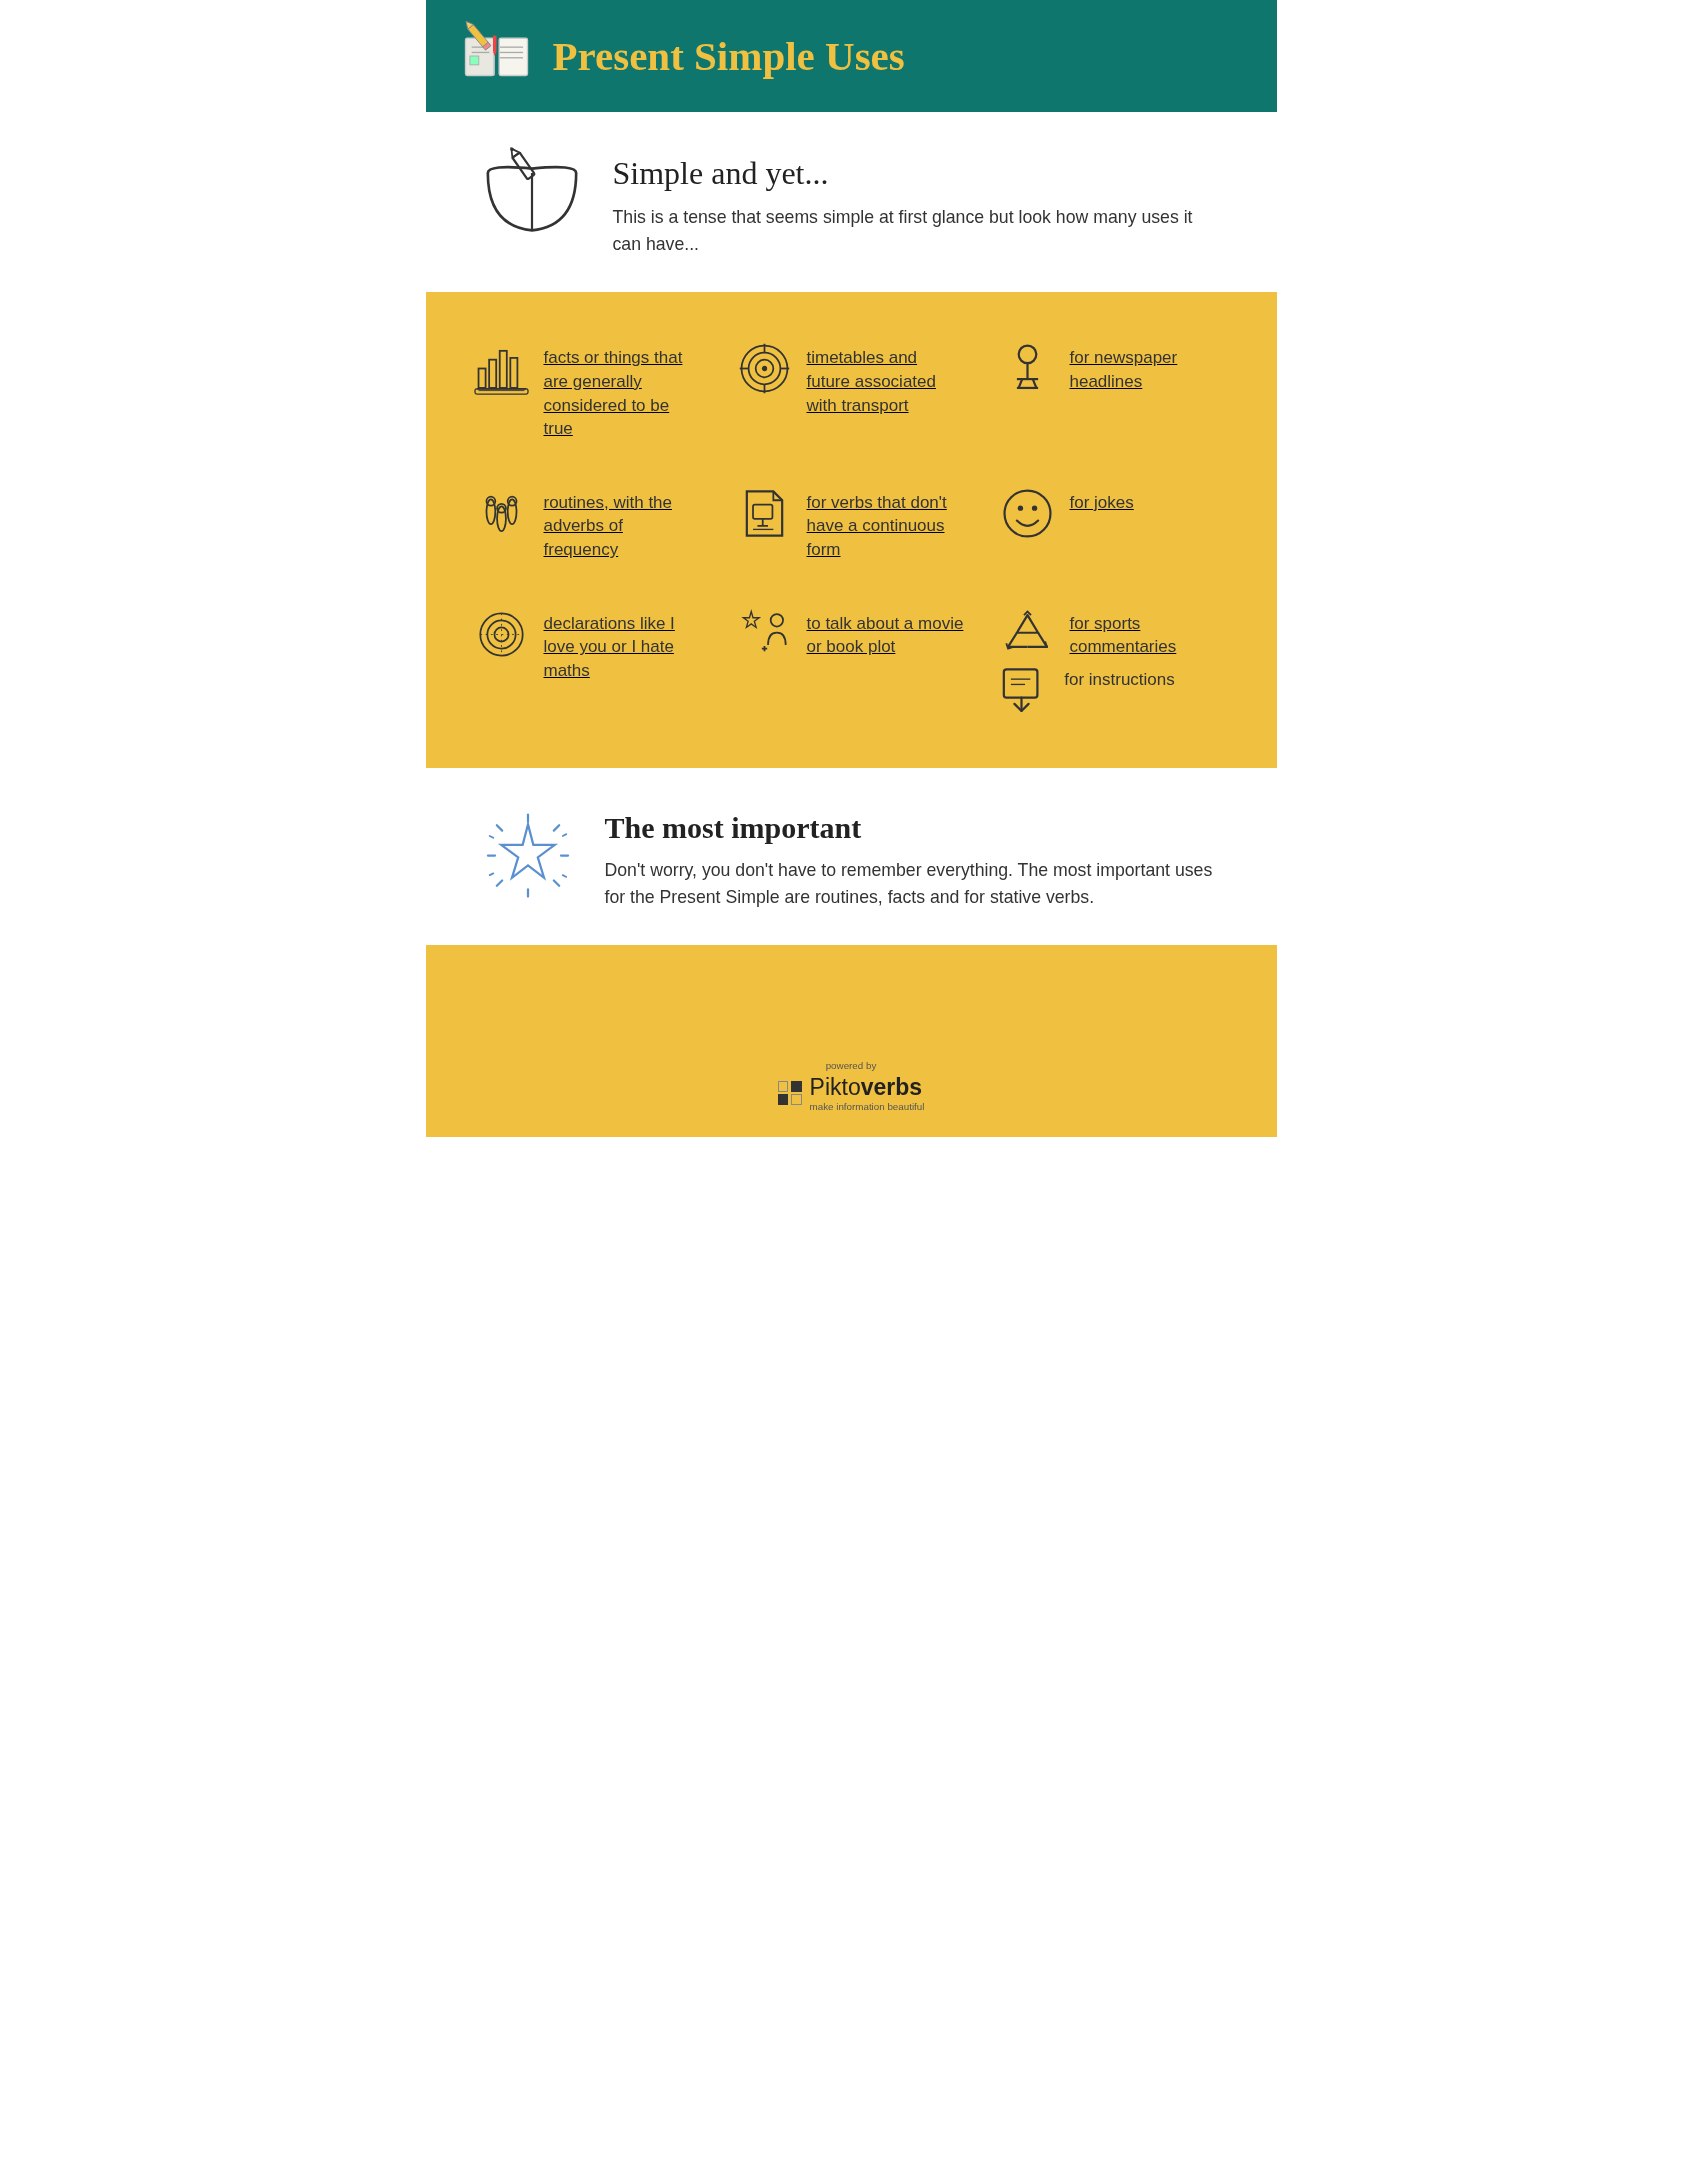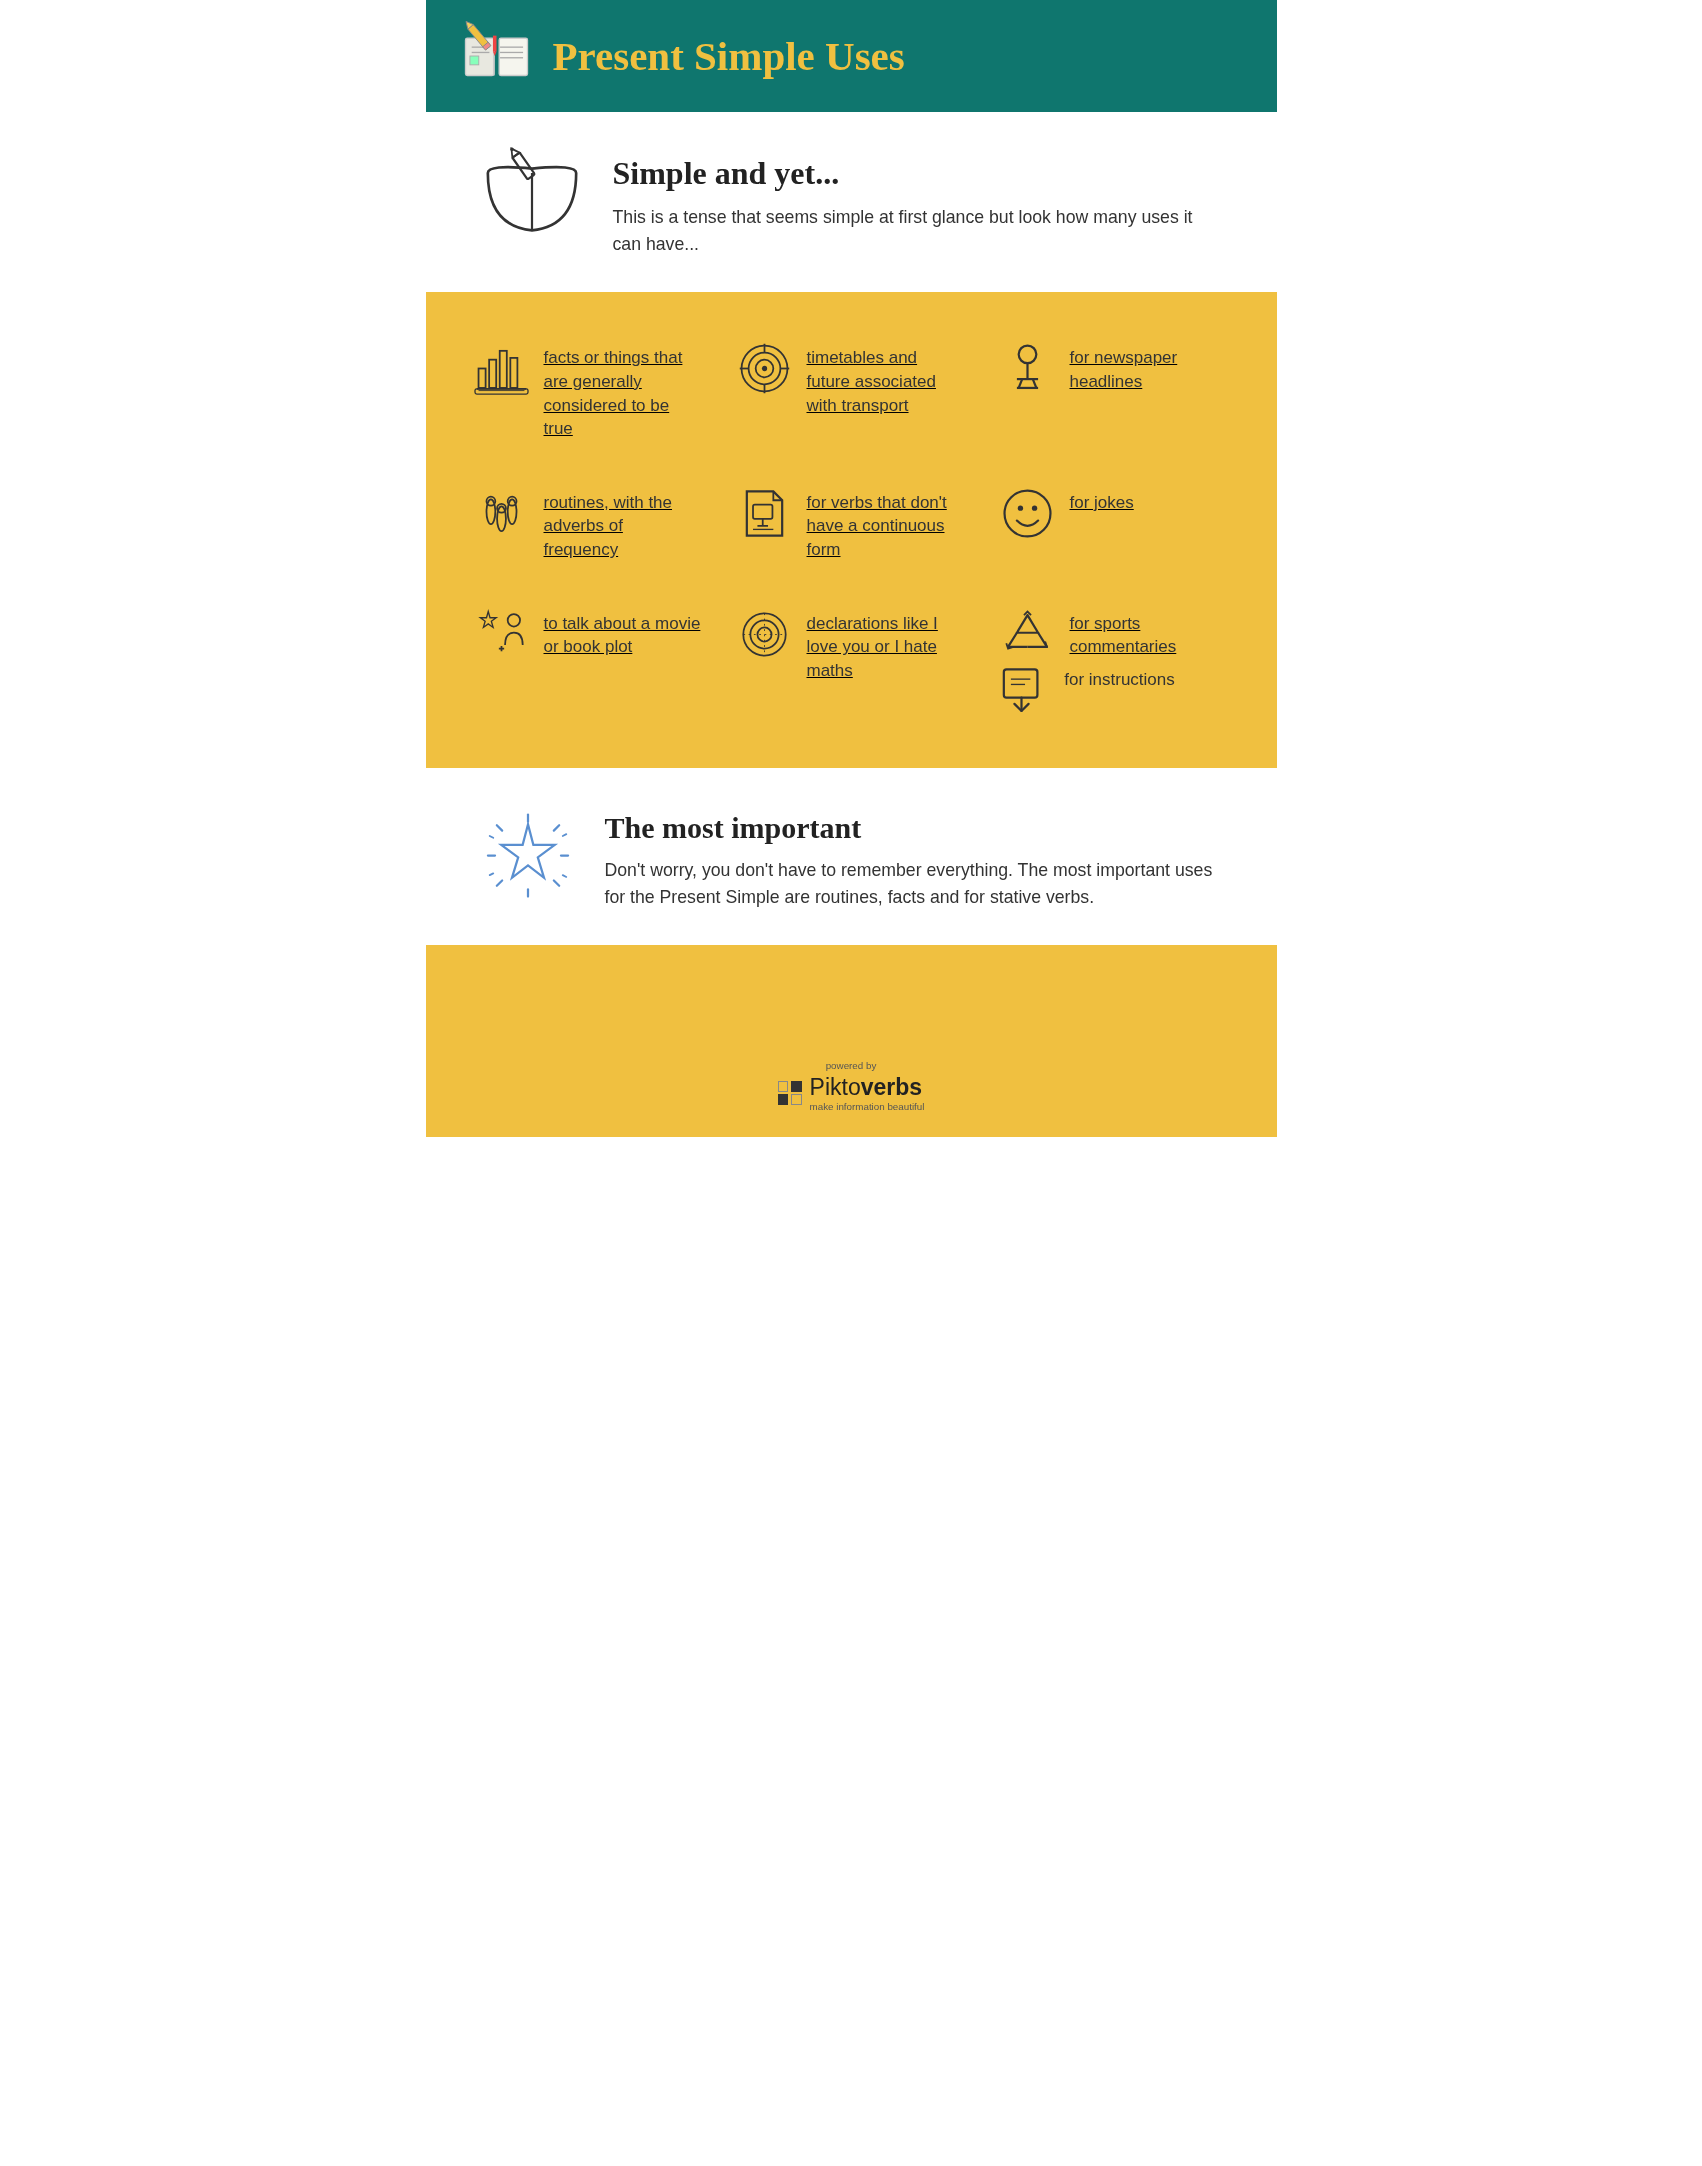--- a/index.html
+++ b/index.html
@@ -39,21 +39,21 @@
       gap: 28px;
     }
     .intro-book-icon {
       width: 106px;
       height: 89px;
       flex-shrink: 0;
     }
     .intro-text-block {}
     .intro-heading {
       font-size: 32px;
-      font-weight: bold;
+      font-weight: normal;
       color: #222;
       margin-bottom: 12.4px;
       font-family: Georgia, serif;
     }
     .intro-body {
       font-size: 17.7px;
       color: #333;
       line-height: 1.5;
       font-family: Arial, sans-serif;
     }
@@ -301,42 +301,42 @@
         <circle cx="30" cy="30" r="26" stroke="#333" stroke-width="2.5" fill="none"></circle>
         <circle cx="22" cy="24" r="3" fill="#333"></circle>
         <circle cx="38" cy="24" r="3" fill="#333"></circle>
         <path d="M18 38 Q30 50 42 38" stroke="#333" stroke-width="2.5" fill="none" stroke-linecap="round"></path>
       </svg>
       <span class="use-text">for jokes</span>
     </div>
 
     <div class="use-item">
       <svg class="use-icon" viewBox="0 0 60 60" fill="none">
-
-        <polygon points="15,4 17,11 24,11 18.5,15 20.5,22 15,18 9.5,22 11.5,15 6,11 13,11" stroke="#333" stroke-width="1.5" fill="none"></polygon>
-
-        <circle cx="44" cy="14" r="7" stroke="#333" stroke-width="2" fill="none"></circle>
-        <path d="M34 42 Q34 28 44 28 Q54 28 54 42" stroke="#333" stroke-width="2" fill="none"></path>
-
-        <line x1="27" y1="46" x2="33" y2="46" stroke="#333" stroke-width="2"></line>
-        <line x1="30" y1="43" x2="30" y2="49" stroke="#333" stroke-width="2"></line>
-      </svg>
-      <span class="use-text">to talk about a movie or book plot</span>
-    </div>
-
-    <div class="use-item">
-      <svg class="use-icon" viewBox="0 0 60 60" fill="none">
         <circle cx="30" cy="30" r="24" stroke="#333" stroke-width="2"></circle>
         <circle cx="30" cy="30" r="16" stroke="#333" stroke-width="2"></circle>
         <circle cx="30" cy="30" r="8" stroke="#333" stroke-width="2"></circle>
 
         <line x1="30" y1="6" x2="30" y2="54" stroke="#333" stroke-width="1" stroke-dasharray="2,4"></line>
         <line x1="6" y1="30" x2="54" y2="30" stroke="#333" stroke-width="1" stroke-dasharray="2,4"></line>
       </svg>
       <span class="use-text">declarations like I love you or I hate maths</span>
+    </div>
+
+    <div class="use-item">
+      <svg class="use-icon" viewBox="0 0 60 60" fill="none">
+
+        <polygon points="15,4 17,11 24,11 18.5,15 20.5,22 15,18 9.5,22 11.5,15 6,11 13,11" stroke="#333" stroke-width="1.5" fill="none"></polygon>
+
+        <circle cx="44" cy="14" r="7" stroke="#333" stroke-width="2" fill="none"></circle>
+        <path d="M34 42 Q34 28 44 28 Q54 28 54 42" stroke="#333" stroke-width="2" fill="none"></path>
+
+        <line x1="27" y1="46" x2="33" y2="46" stroke="#333" stroke-width="2"></line>
+        <line x1="30" y1="43" x2="30" y2="49" stroke="#333" stroke-width="2"></line>
+      </svg>
+      <span class="use-text">to talk about a movie or book plot</span>
     </div>
 
     <div class="use-item">
       <svg class="use-icon" viewBox="0 0 60 60" fill="none">
 
         <path d="M30 8 L42 28 L18 28 Z" stroke="#333" stroke-width="2.5" fill="none" stroke-linejoin="round"></path>
         <path d="M18 28 L8 44 L30 44" stroke="#333" stroke-width="2.5" fill="none" stroke-linejoin="round"></path>
         <path d="M42 28 L52 44 L30 44" stroke="#333" stroke-width="2.5" fill="none" stroke-linejoin="round"></path>
 
         <polyline points="26,8 30,4 34,8" stroke="#333" stroke-width="2" fill="none"></polyline>

